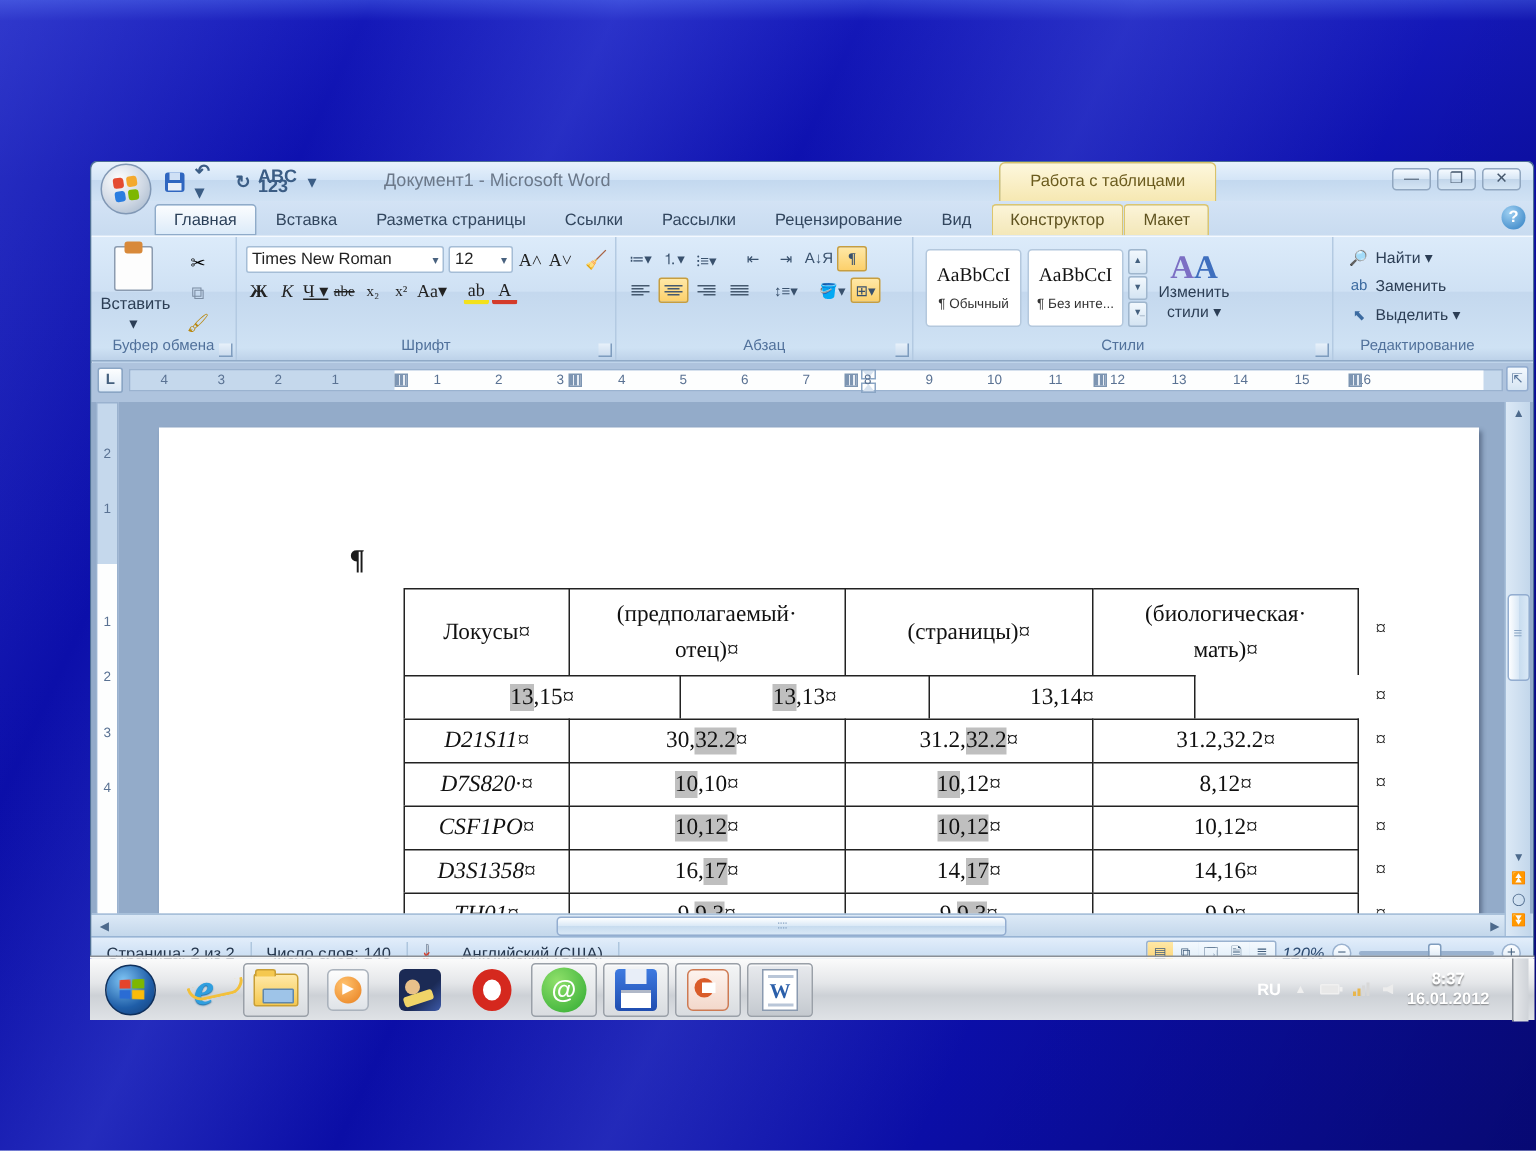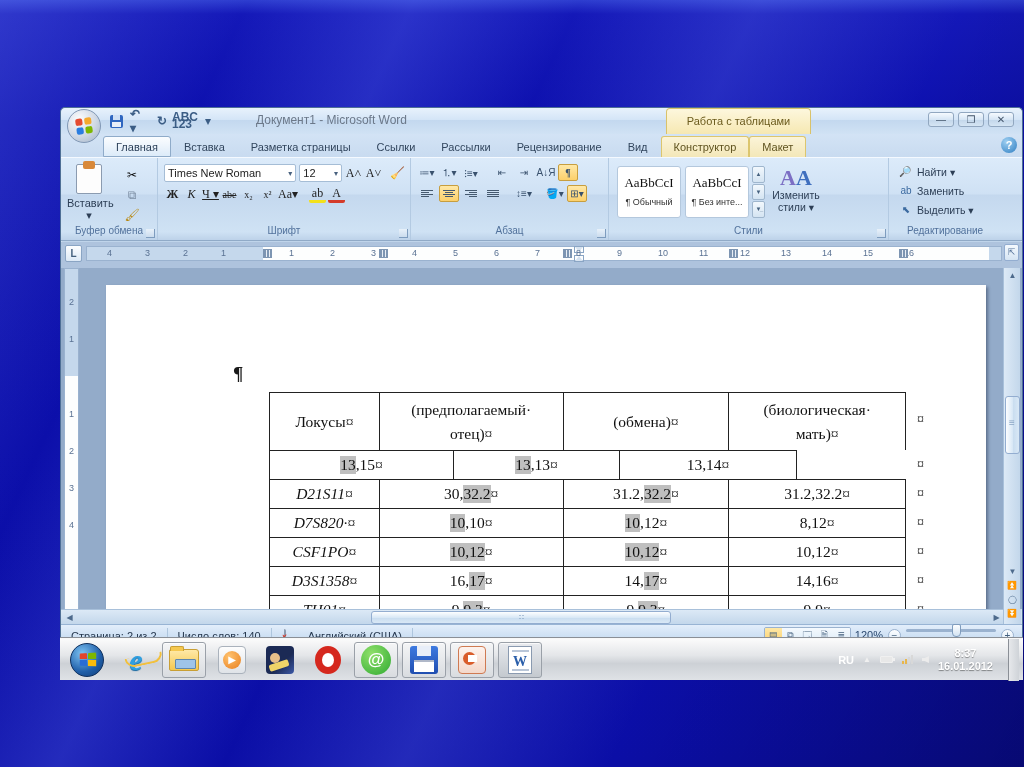--- a/index.html
+++ b/index.html
@@ -175,21 +175,21 @@
     background:linear-gradient(#e3eefb,#cfe1f4 50%,#c2d7ec); border-top:1px solid #98b4d4;
     display:flex; align-items:center; font-size:11px; color:#24364d; }
   .stseg { padding:0 10px; border-right:1px solid #aec6de; height:16px; line-height:16px; white-space:nowrap; }
   .stseg.noborder { border-right:none; }
   .bookico { width:14px; height:11px; background:#fdfdfd; border:1px solid #8b9bb0; border-radius:1px 4px 4px 1px; position:relative; margin:0 2px; }
   .bookico:before { content:"✗"; position:absolute; right:-3px; bottom:-4px; color:#d43b2a; font-size:9px; }
   .stright { margin-left:auto; display:flex; align-items:center; gap:4px; padding-right:8px; }
   .viewbtns { display:flex; border:1px solid #9ab2cf; border-radius:2px; overflow:hidden; }
   .viewbtn { width:17px; height:15px; font-size:9px; text-align:center; line-height:15px; color:#44607e; background:linear-gradient(#f4f9fe,#dcebf7); }
   .viewbtn.active { background:linear-gradient(#ffe8a6,#fcd06b); }
-  .zoomctl { display:flex; align-items:flex-start; gap:5px; }
+  .zoomctl { display:flex; align-items:center; gap:5px;font-style:italic; }
   .zbtn { width:13px; height:13px; border:1px solid #9ab2cf; border-radius:50%; font-size:10px; line-height:11px; text-align:center; color:#44607e; background:linear-gradient(#fdfeff,#dceaf7); }
   .ztrack { width:90px; height:3px; background:#9ab2cf; border-radius:2px; position:relative; }
   .zknob { position:absolute; left:46px; top:-5px; width:9px; height:13px; background:linear-gradient(#fdfeff,#d3e3f2); border:1px solid #7f9cbd; border-radius:2px 2px 4px 4px; }
 
   
   .taskbar { position:absolute; left:60px; top:638px; width:963px; height:42px;
     background:linear-gradient(#fbfbfb,#e4e6e9 40%,#cdd1d6 60%,#dfe2e6); border-top:1px solid #f8f8f8; box-shadow:0 -1px 0 #8a8f96; display:flex; align-items:center; }
   .tb-ico { width:44px; height:36px; margin:0 2px; display:flex; align-items:center; justify-content:center; border-radius:3px; position:relative; }
   .tb-ico.open { border:1px solid #9aa0a8; background:linear-gradient(#f4f5f6,#d9dce0); box-shadow:0 1px 1px rgba(255,255,255,.8) inset; }
   .tb-ico.active { background:linear-gradient(#e8eaee,#c4c9cf); }
@@ -471,21 +471,21 @@
         <div class="dtable">
             <div class="trow thead">
               <div class="tcell" style="width: 110px;">
                 <div>Локусы¤</div>
               </div>
               <div class="tcell" style="width: 184px;">
                 <div>(предполагаемый·</div>
                 <div>отец)¤</div>
               </div>
               <div class="tcell" style="width: 166px;">
-                <div>(обмена)¤</div>
+                <div>(страницы)¤</div>
               </div>
               <div class="tcell" style="width: 177px;">
                 <div>(биологическая·</div>
                 <div>мать)¤</div>
               </div>
             </div>
             <span class="endmark" style="top: 20px;">¤</span>
             <div class="trow tdata">
               <div class="tcell" style="width: 184px;">
                 <span class="hl">13</span>

